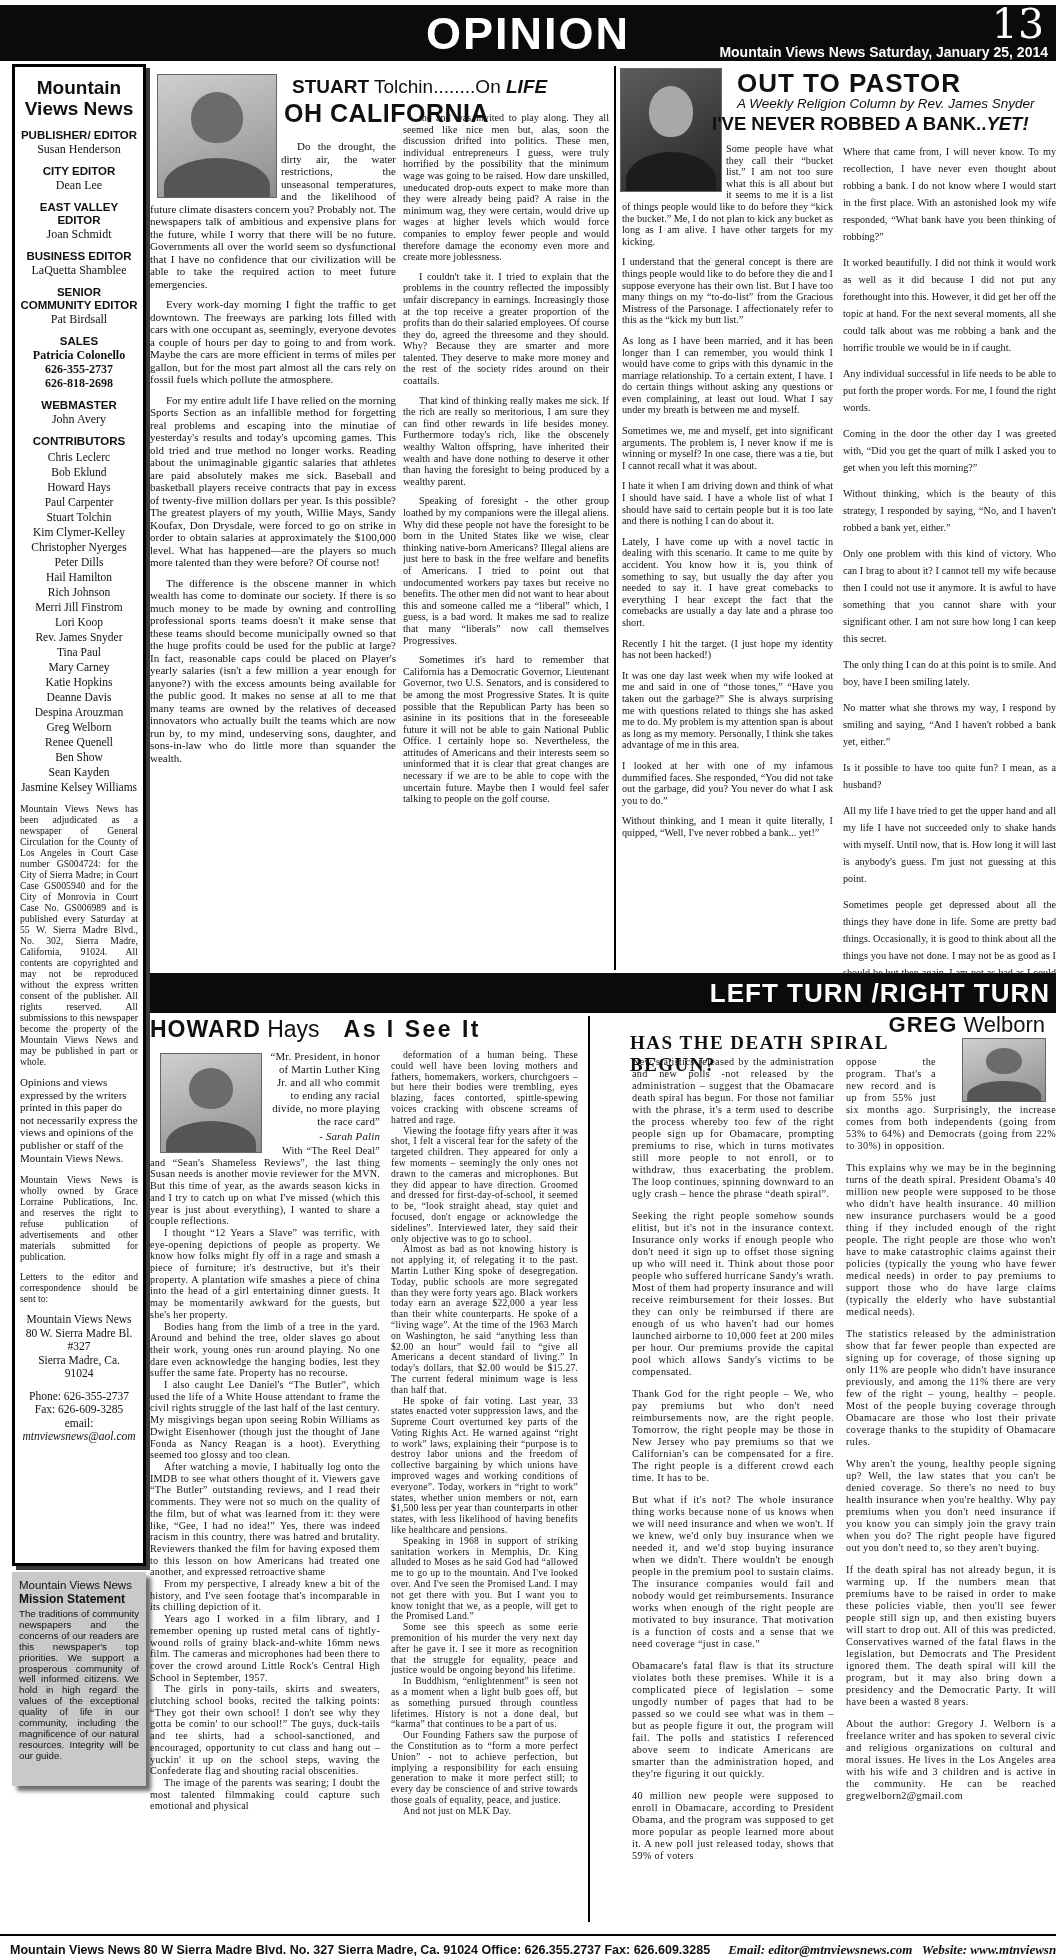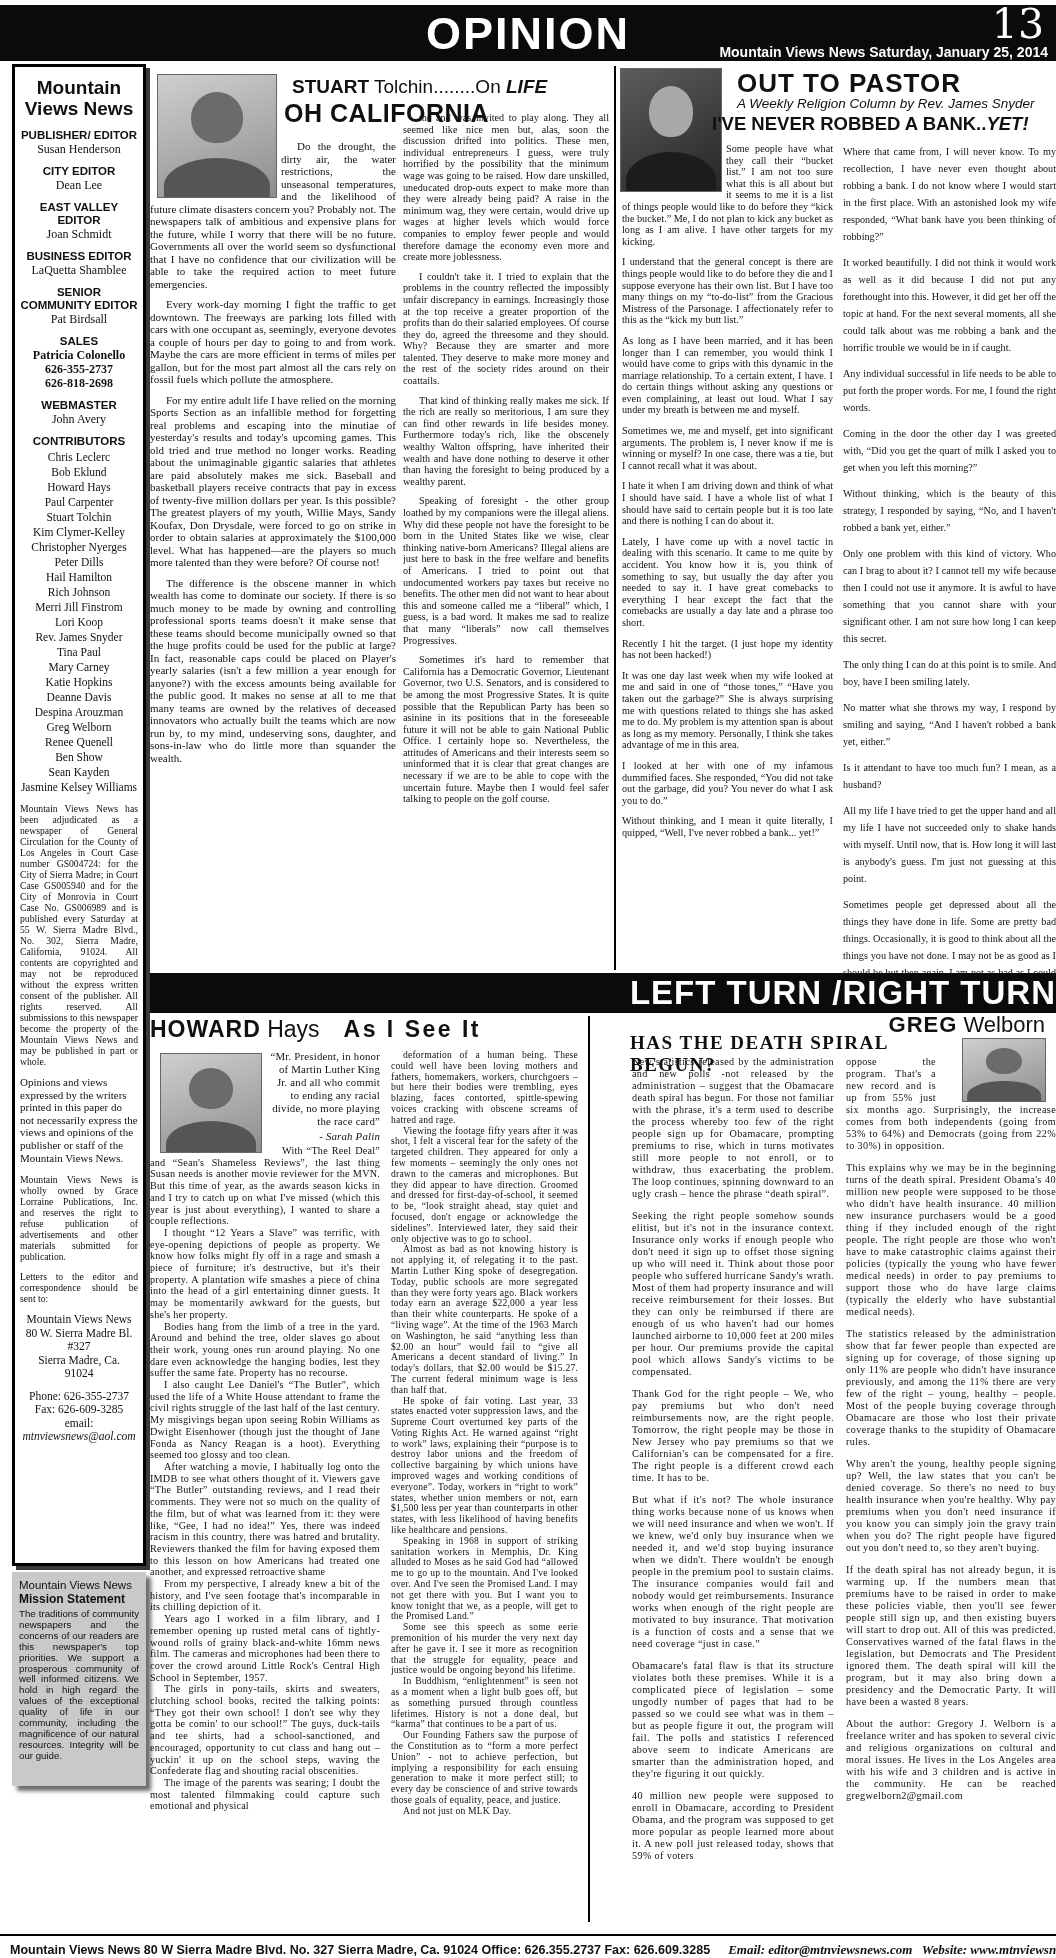--- a/index.html
+++ b/index.html
@@ -77,22 +77,22 @@
   #pastor-headline{left:712px;top:113px;width:319px;font-family:"Liberation Sans",sans-serif;
      font-weight:bold;font-size:18.5px;}
   #pastor-headline .i{font-style:italic;}
   #pastor-col1{left:622px;top:143px;width:211px;height:830px;font-size:10.2px;line-height:11.6px;}
   #pastor-col1 p{margin-bottom:9px;}
   #pastor-col2{left:843px;top:143px;width:213px;height:830px;font-size:10.2px;line-height:17px;}
   #pastor-col2 p{margin-bottom:9px;}
 
   
   #mid-banner{left:150px;top:973px;width:906px;height:40px;background:#0b0b0b;color:#fff;
-     font-family:"Liberation Sans",sans-serif;font-weight:bold;font-size:33px;letter-spacing:1px;
-     text-align:right;padding-right:0;box-sizing:border-box;line-height:40px;}
+     font-family:"Liberation Sans",sans-serif;font-weight:bold;font-size:26px;letter-spacing:1px;
+     text-align:right;padding-right:6px;box-sizing:border-box;line-height:40px;}
 
   
   #howard-byline{left:150px;top:1016px;width:440px;font-family:"Liberation Sans",sans-serif;font-size:23px;}
   #howard-byline .b{font-weight:bold;letter-spacing:1px;}
   #howard-byline .t{font-weight:bold;letter-spacing:2.5px;margin-left:24px;}
   #howard-quote{text-align:right;font-size:10.8px;line-height:13px;margin-bottom:2px;}
   #howard-quote-attr{font-style:italic;text-align:right;font-size:10.8px;line-height:13px;margin-bottom:2px;}
   #howard-col1{left:150px;top:1050px;width:230px;height:876px;font-size:10.2px;line-height:11.7px;letter-spacing:0.2px;}
   #howard-col1 p{text-indent:14px;}
   #howard-col2{left:391px;top:1050px;width:187px;height:876px;font-size:9.6px;line-height:10.8px;letter-spacing:0.2px;}
@@ -261,21 +261,21 @@
   </div>
   <div class="col" id="pastor-col2">
       <p>Where that came from, I will never know. To my recollection, I have never even thought about robbing a bank. I do not know where I would start in the first place. With an astonished look my wife responded, “What bank have you been thinking of robbing?”</p>
       <p>It worked beautifully. I did not think it would work as well as it did because I did not put any forethought into this. However, it did get her off the topic at hand. For the next several moments, all she could talk about was me robbing a bank and the horrific trouble we would be in if caught.</p>
       <p>Any individual successful in life needs to be able to put forth the proper words. For me, I found the right words.</p>
       <p>Coming in the door the other day I was greeted with, “Did you get the quart of milk I asked you to get when you left this morning?”</p>
       <p>Without thinking, which is the beauty of this strategy, I responded by saying, “No, and I haven't robbed a bank yet, either.”</p>
       <p>Only one problem with this kind of victory. Who can I brag to about it? I cannot tell my wife because then I could not use it anymore. It is awful to have something that you cannot share with your significant other. I am not sure how long I can keep this secret.</p>
       <p>The only thing I can do at this point is to smile. And boy, have I been smiling lately.</p>
       <p>No matter what she throws my way, I respond by smiling and saying, “And I haven't robbed a bank yet, either.”</p>
-      <p>Is it attendant to have too much fun? I mean, as a husband?</p>
+      <p>Is it possible to have too quite fun? I mean, as a husband?</p>
       <p>All my life I have tried to get the upper hand and all my life I have not succeeded only to shake hands with myself. Until now, that is. How long it will last is anybody's guess. I'm just not guessing at this point.</p>
       <p>Sometimes people get depressed about all the things they have done in life. Some are pretty bad things. Occasionally, it is good to think about all the things you have not done. I may not be as good as I should be but then again, I am not as bad as I could be, either. Leastways, I have never robbed a bank.</p>
       <p>Thinking about this I was reminded of what the apostle Paul said. “Not by works of righteousness which we have done, but according to his mercy he saved us, by the washing of regeneration, and renewing of the Holy Ghost” (Titus 3:5).</p>
       <p>Thankfully, my salvation is not built upon what I can do, but upon what He has already done for me.</p>
     </div>
 
   <div class="abs" id="mid-banner">LEFT TURN /RIGHT TURN</div>
 
   <div class="abs" id="howard-byline">
     <span class="b">HOWARD</span><span> Hays</span><span class="t">As I See It</span>

